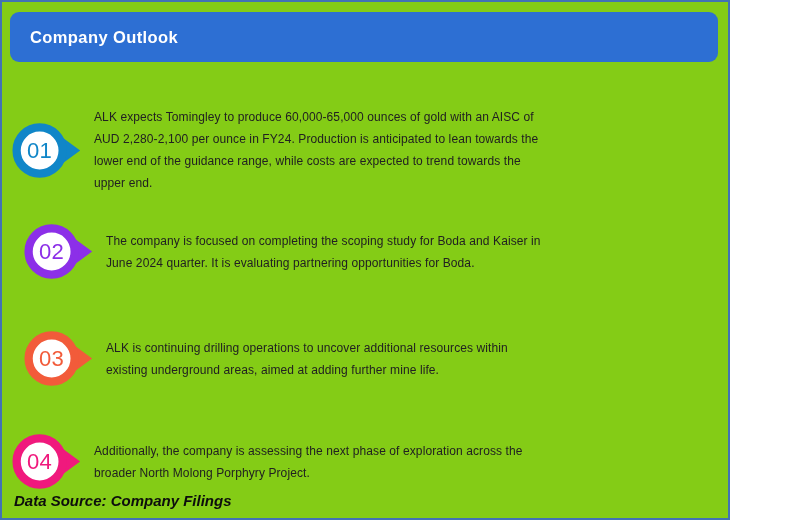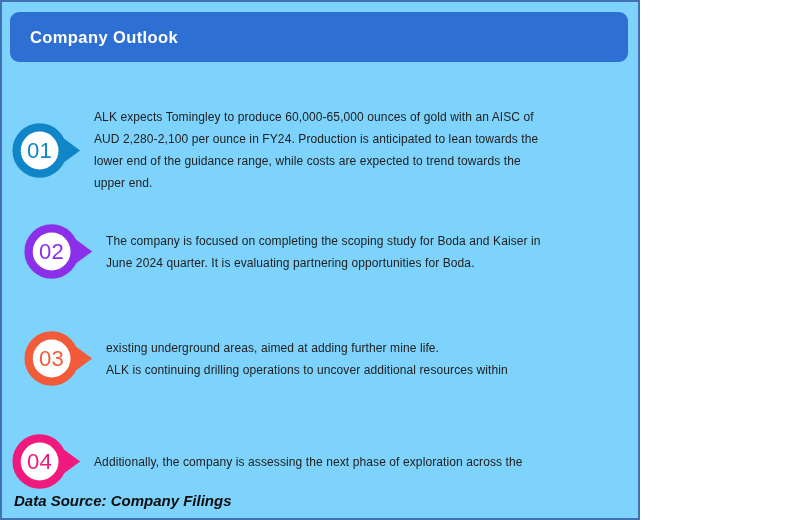--- a/index.html
+++ b/index.html
@@ -5,23 +5,23 @@
   * { margin: 0; padding: 0; box-sizing: border-box; }
   html, body { background: #ffffff; }
   body {
     font-family: "Liberation Sans", sans-serif;
     width: 805px;
     height: 520px;
     overflow: hidden;
   }
   .frame {
     position: relative;
-    width: 640px;
+    width: 730px;
     height: 520px;
-    background: #7dd3fc;
+    background: #84cc16;
     border: 2px solid #4272b5;
   }
   .header {
     margin: 10px 10px 0 8px;
     height: 50px;
     border-radius: 9px;
     background: #2d6fd3;
     display: flex;
     align-items: center;
     padding-left: 20px;
@@ -113,33 +113,34 @@
 
   <div class="item i3">
     <div class="marker">
       <svg viewBox="0 0 76 64">
         <path d="M44 10 L74 32 L44 54 Z" fill="#F25B3A"></path>
         <circle cx="30" cy="32" r="25" fill="#ffffff" stroke-width="9" stroke="#F25B3A"></circle>
         <text x="30" y="40" text-anchor="middle" fill="#F25B3A">03</text>
       </svg>
     </div>
     <div class="text">
+      <span class="line">ALK is continuing drilling operations to uncover additional resources within</span>
       <span class="line">existing underground areas, aimed at adding further mine life.</span>
-      <span class="line">ALK is continuing drilling operations to uncover additional resources within</span>
     </div>
   </div>
 
   <div class="item i4">
     <div class="marker">
       <svg viewBox="0 0 76 64">
         <path d="M44 10 L74 32 L44 54 Z" fill="#F0197D"></path>
         <circle cx="30" cy="32" r="25" fill="#ffffff" stroke-width="9" stroke="#F0197D"></circle>
         <text x="30" y="40" text-anchor="middle" fill="#F0197D">04</text>
       </svg>
     </div>
     <div class="text">
       <span class="line">Additionally, the company is assessing the next phase of exploration across the</span>
+      <span class="line">broader North Molong Porphyry Project.</span>
     </div>
   </div>
 
   <div class="footer">Data Source: Company Filings</div>
 
 </div>
 
 </body></html>

